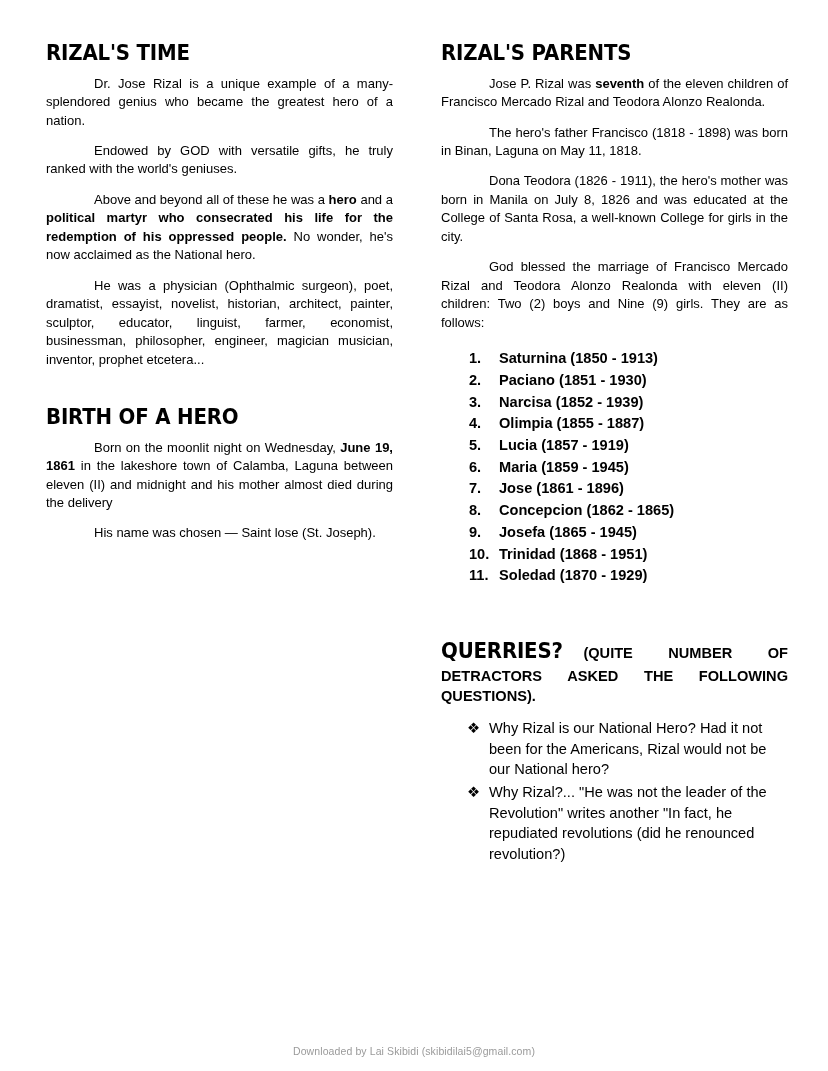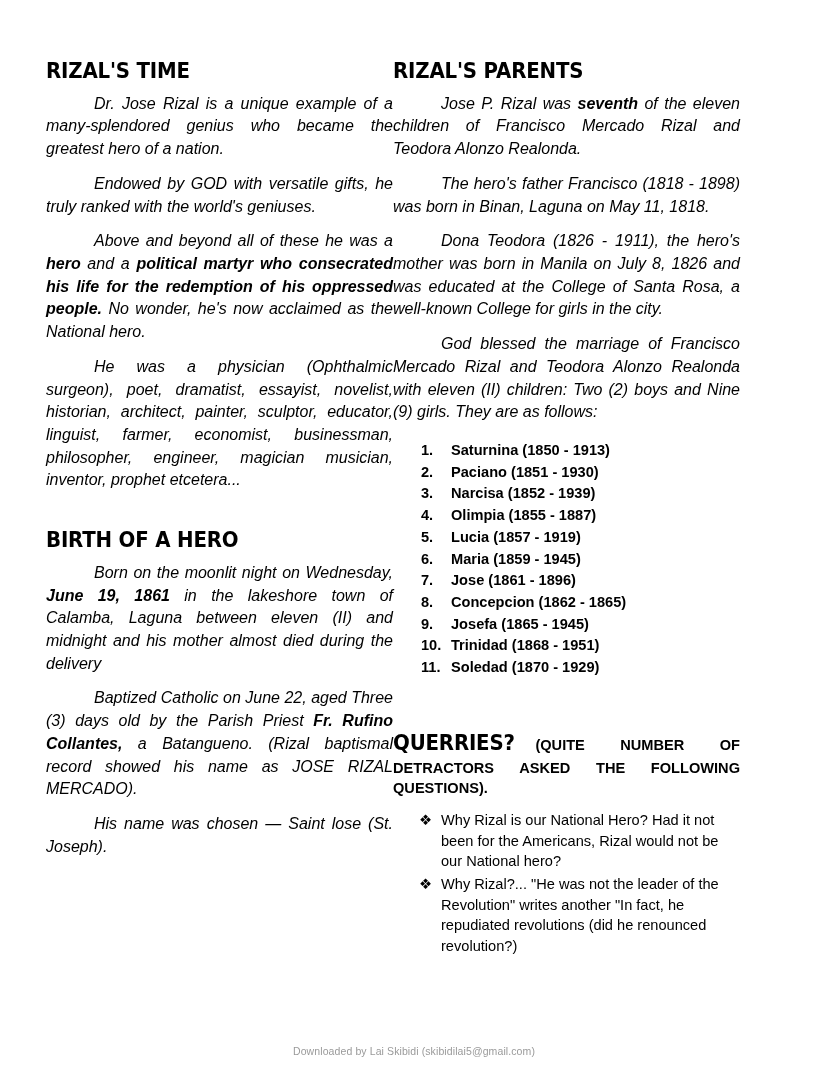--- a/index.html
+++ b/index.html
@@ -17,49 +17,49 @@
   }
   .page {
     position: absolute;
     left: 0; top: 0;
     width: 828px;
     height: 1071px;
   }
   .columns {
     position: absolute;
     left: 46px;
-    top: 59px;
+    top: 41px;
     width: 742px;
     display: flex;
+    gap: 48px;
   }
   .col {
     width: 347px;
   }
   h1.section-head {
     font-family: "DejaVu Sans", sans-serif;
     font-weight: 700;
     font-size: 21.5px;
     letter-spacing: -0.2px;
     margin: 0 0 10px 0;
     line-height: 1.1;
     transform: scaleX(0.92);
     transform-origin: left center;
     white-space: nowrap;
   }
   h1.section-head.spaced-top {
     margin-top: 36px;
   }
   p.body {
-    font-size: 16px;
+    font-size: 13px;
     line-height: 1.42;
     margin: 0 0 12px 0;
     text-align: justify;
     text-indent: 48px;
     word-spacing: 0px;
-    font-style: italic;
   }
   p.body:last-child { margin-bottom: 16px; }
   .b { font-weight: 700; }
 
   ol.children {
     list-style: none;
     margin: 16px 0 0 0;
     padding: 0 0 0 28px;
     font-size: 14.6px;
     line-height: 1.42;
@@ -146,21 +146,20 @@
       <p class="body">Endowed by GOD with versatile gifts, he truly ranked with the world's geniuses.</p>
 
       <p class="body"><span>Above and beyond all of these he was a </span><span class="b">hero</span><span> and a </span><span class="b">political martyr who consecrated his life for the redemption of his oppressed people.</span><span> No wonder, he's now acclaimed as the National hero.</span></p>
 
       <p class="body">He was a physician (Ophthalmic surgeon), poet, dramatist, essayist, novelist, historian, architect, painter, sculptor, educator, linguist, farmer, economist, businessman, philosopher, engineer, magician musician, inventor, prophet etcetera...</p>
 
       <h1 class="section-head spaced-top">BIRTH OF A HERO</h1>
 
       <p class="body"><span>Born on the moonlit night on Wednesday, </span><span class="b">June 19, 1861</span><span> in the lakeshore town of Calamba, Laguna between eleven (II) and midnight and his mother almost died during the delivery</span></p>
 
-      <p class="body"><span>Baptized Catholic on June 22, aged Three (3) days old by the Parish Priest </span><span class="b">Fr. Rufino Collantes,</span><span> a Batangueno. (Rizal baptismal record showed his name as JOSE RIZAL MERCADO).</span></p>
 
 
       <p class="body">His name was chosen — Saint lose (St. Joseph).</p>
 
     </div>
 
     <div class="col">
 
       <h1 class="section-head">RIZAL'S PARENTS</h1>
 

